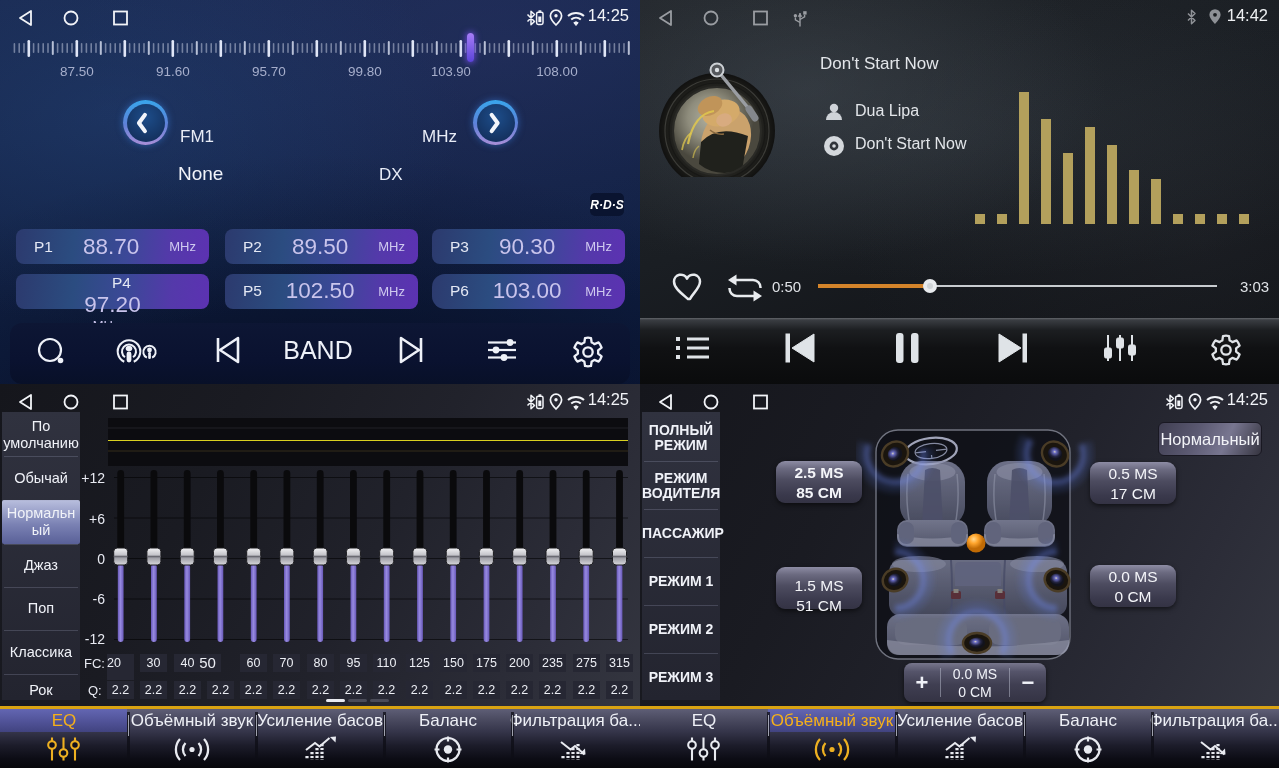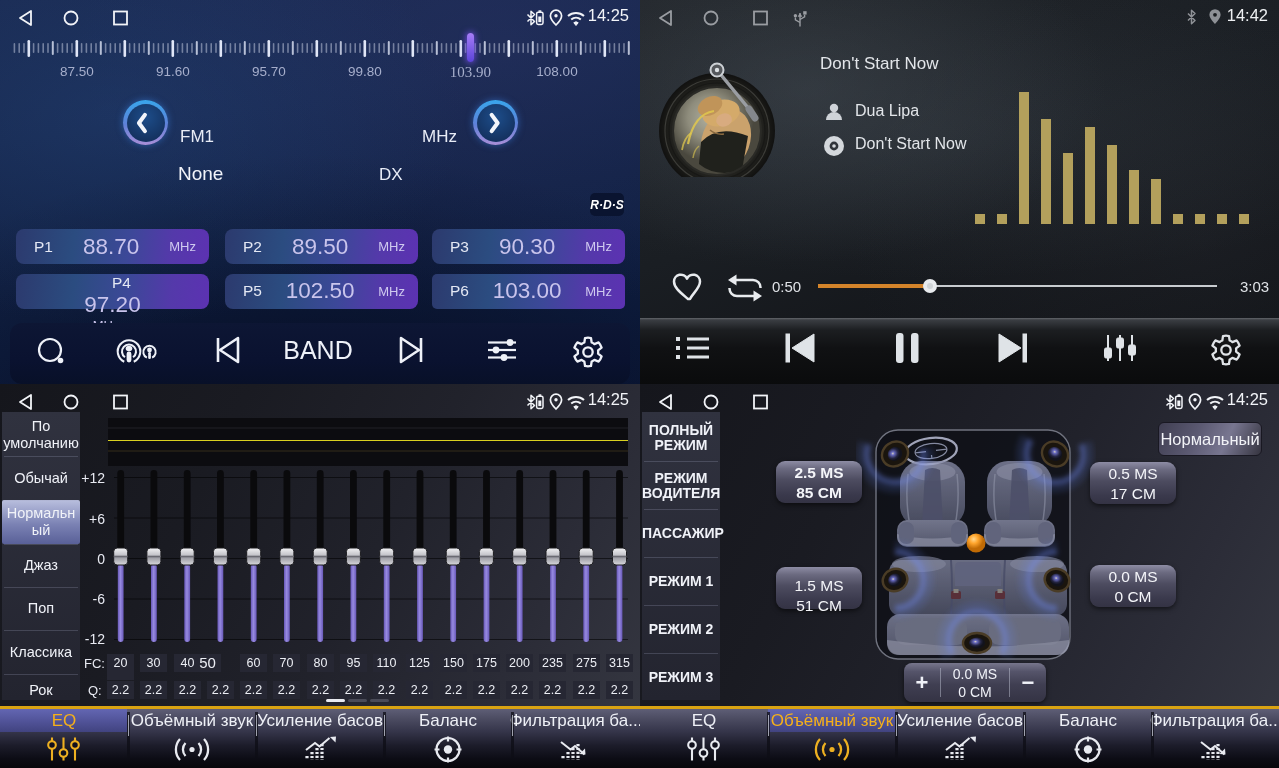--- a/index.html
+++ b/index.html
@@ -166,21 +166,21 @@
       <rect x="608.8" y="43" width="1.6" height="10" rx="0.8" fill="rgba(235,240,255,0.42)"></rect>
       <rect x="613.6" y="43" width="1.6" height="10" rx="0.8" fill="rgba(235,240,255,0.42)"></rect>
       <rect x="618.4" y="43" width="1.6" height="10" rx="0.8" fill="rgba(235,240,255,0.42)"></rect>
       <rect x="623.2" y="43" width="1.6" height="10" rx="0.8" fill="rgba(235,240,255,0.42)"></rect>
       <rect x="627.8" y="41" width="2.0" height="14" rx="1.0" fill="rgba(235,240,255,0.75)"></rect>
     </svg>
     <div class="txt" style="left:47px;top:64px;width:60px;text-align:center;font-size:13.5px;color:#a6aecb;">87.50</div>
     <div class="txt" style="left:143px;top:64px;width:60px;text-align:center;font-size:13.5px;color:#a6aecb;">91.60</div>
     <div class="txt" style="left:239px;top:64px;width:60px;text-align:center;font-size:13.5px;color:#a6aecb;">95.70</div>
     <div class="txt" style="left:335px;top:64px;width:60px;text-align:center;font-size:13.5px;color:#a6aecb;">99.80</div>
-    <div class="txt" style="left:431px;top:64px;width:60px;text-align:right;font-size:15px;color:#a6aecb;font-family:Liberation Serif, serif;">103.90</div>
+    <div class="txt" style="left:431px;top:64px;width:60px;text-align:left;font-size:13px;color:#a6aecb;">103.90</div>
     <div class="txt" style="left:527px;top:64px;width:60px;text-align:center;font-size:13.5px;color:#a6aecb;">108.00</div>
     <div class="abs" style="left:467px;top:33px;width:7px;height:29px;border-radius:4px;background:linear-gradient(180deg,#a77df8,#5b43d8);box-shadow:0 0 6px 1px rgba(120,80,240,0.8);"></div>
     <div class="abs" style="left:123px;top:100px;width:45px;height:45px;border-radius:50%;
 background:linear-gradient(180deg,#38a6ec 0%,#5f80d8 55%,#a98fd8 100%);padding:3.5px;box-shadow:0 0 7px rgba(60,130,230,0.55);">
 <div style="width:38px;height:38px;border-radius:50%;background:radial-gradient(circle at 50% 35%,#1d4d8a,#143260 75%);">
 <svg width="38" height="38" viewBox="0 0 28 28">
           <polyline points="13.2 8, 8.8 14, 13.2 20" fill="none" stroke="#f2f5fb" stroke-width="3" stroke-linecap="round" stroke-linejoin="round"></polyline>
         </svg>
 </div>
     </div>
@@ -222,21 +222,21 @@
 <span style="font-size:15.5px;color:#e4e8f4;margin-left:18px;">P4</span>
 <span style="font-size:22.5px;color:#c9c4ec;flex:1;text-align:center;">97.20</span>
 <span style="font-size:13px;color:#cfc9ef;margin-right:13px;">MHz</span>
     </div>
     <div class="abs" style="left:225px;top:273.5px;width:193px;height:35px;border-radius:8px;
 background:linear-gradient(97deg,#2c3a6e 0%,#2b4c80 30%,#3c4898 58%,#5439aa 80%,#5c32b2 100%);display:flex;align-items:center;">
 <span style="font-size:15.5px;color:#e4e8f4;margin-left:18px;">P5</span>
 <span style="font-size:22.5px;color:#c9c4ec;flex:1;text-align:center;">102.50</span>
 <span style="font-size:13px;color:#cfc9ef;margin-right:13px;">MHz</span>
     </div>
-    <div class="abs" style="left:432px;top:273.5px;width:193px;height:35px;border-radius:5px;
+    <div class="abs" style="left:432px;top:273.5px;width:193px;height:35px;border-radius:13px;
 background:linear-gradient(97deg,#2c3a6e 0%,#2b4c80 30%,#3c4898 58%,#5439aa 80%,#5c32b2 100%);display:flex;align-items:center;">
 <span style="font-size:15.5px;color:#e4e8f4;margin-left:18px;">P6</span>
 <span style="font-size:22.5px;color:#c9c4ec;flex:1;text-align:center;">103.00</span>
 <span style="font-size:13px;color:#cfc9ef;margin-right:13px;">MHz</span>
     </div>
     <div class="abs" style="left:10px;top:323px;width:620px;height:61px;border-radius:12px;
 background:linear-gradient(180deg,#0d1634 0%,#0a1230 60%,#081028 100%);"></div>
     <svg class="abs" style="left:0;top:330px" width="640" height="46" viewBox="0 0 640 46">
 <g stroke="#eef1f8" fill="none" stroke-width="2.2">
 <circle cx="50" cy="20" r="11"></circle>
@@ -572,21 +572,21 @@
       </g>
       <rect x="516.1" y="86" width="6.8" height="82" rx="3.4" fill="#0a0a0c"></rect>
       <rect x="516.6" y="180" width="5.8" height="78" rx="2.9" fill="url(#pt)"></rect>
       <g>
         <rect x="512.5" y="164" width="14" height="17" rx="3.5" fill="url(#kn)" stroke="#1a1a1e" stroke-width="1"></rect>
 <line x1="512.5" y1="172.5" x2="526.5" y2="172.5" stroke="#6a6a72" stroke-width="1.6"></line>
       </g>
     </svg>
     <div class="txt" style="left:84px;top:272px;font-size:13px;color:#e8eaf2;">FC:</div>
     <div class="txt" style="left:88px;top:299px;font-size:13px;color:#e8eaf2;">Q:</div>
-    <div class="abs" style="left:107px;top:270px;width:27px;height:26px;background:#262733;color:#eceef4;font-size:12.5px;text-align:center;line-height:18px;">20</div>
+    <div class="abs" style="left:107px;top:270px;width:27px;height:26px;background:#262733;color:#eceef4;font-size:12.5px;line-height:18px;">20</div>
     <div class="abs" style="left:107px;top:297px;width:27px;height:18px;background:#262733;color:#eceef4;font-size:12.5px;text-align:center;line-height:18px;">2.2</div>
     <div class="abs" style="left:140px;top:270px;width:27px;height:18px;background:#262733;color:#eceef4;font-size:12.5px;text-align:center;line-height:18px;">30</div>
     <div class="abs" style="left:140px;top:297px;width:27px;height:18px;background:#262733;color:#eceef4;font-size:12.5px;text-align:center;line-height:18px;">2.2</div>
     <div class="abs" style="left:174px;top:270px;width:27px;height:18px;background:#262733;color:#eceef4;font-size:12.5px;text-align:center;line-height:18px;">40</div>
     <div class="abs" style="left:174px;top:297px;width:27px;height:18px;background:#262733;color:#eceef4;font-size:12.5px;text-align:center;line-height:18px;">2.2</div>
     <div class="abs" style="left:194px;top:270px;width:27px;height:18px;background:#262733;color:#eceef4;font-size:15px;text-align:center;line-height:18px;">50</div>
     <div class="abs" style="left:207px;top:297px;width:27px;height:18px;background:#262733;color:#eceef4;font-size:12.5px;text-align:center;line-height:18px;">2.2</div>
     <div class="abs" style="left:240px;top:270px;width:27px;height:18px;background:#262733;color:#eceef4;font-size:12.5px;text-align:center;line-height:18px;">60</div>
     <div class="abs" style="left:240px;top:297px;width:27px;height:18px;background:#262733;color:#eceef4;font-size:12.5px;text-align:center;line-height:18px;">2.2</div>
     <div class="abs" style="left:273px;top:270px;width:27px;height:18px;background:#262733;color:#eceef4;font-size:12.5px;text-align:center;line-height:18px;">70</div>

